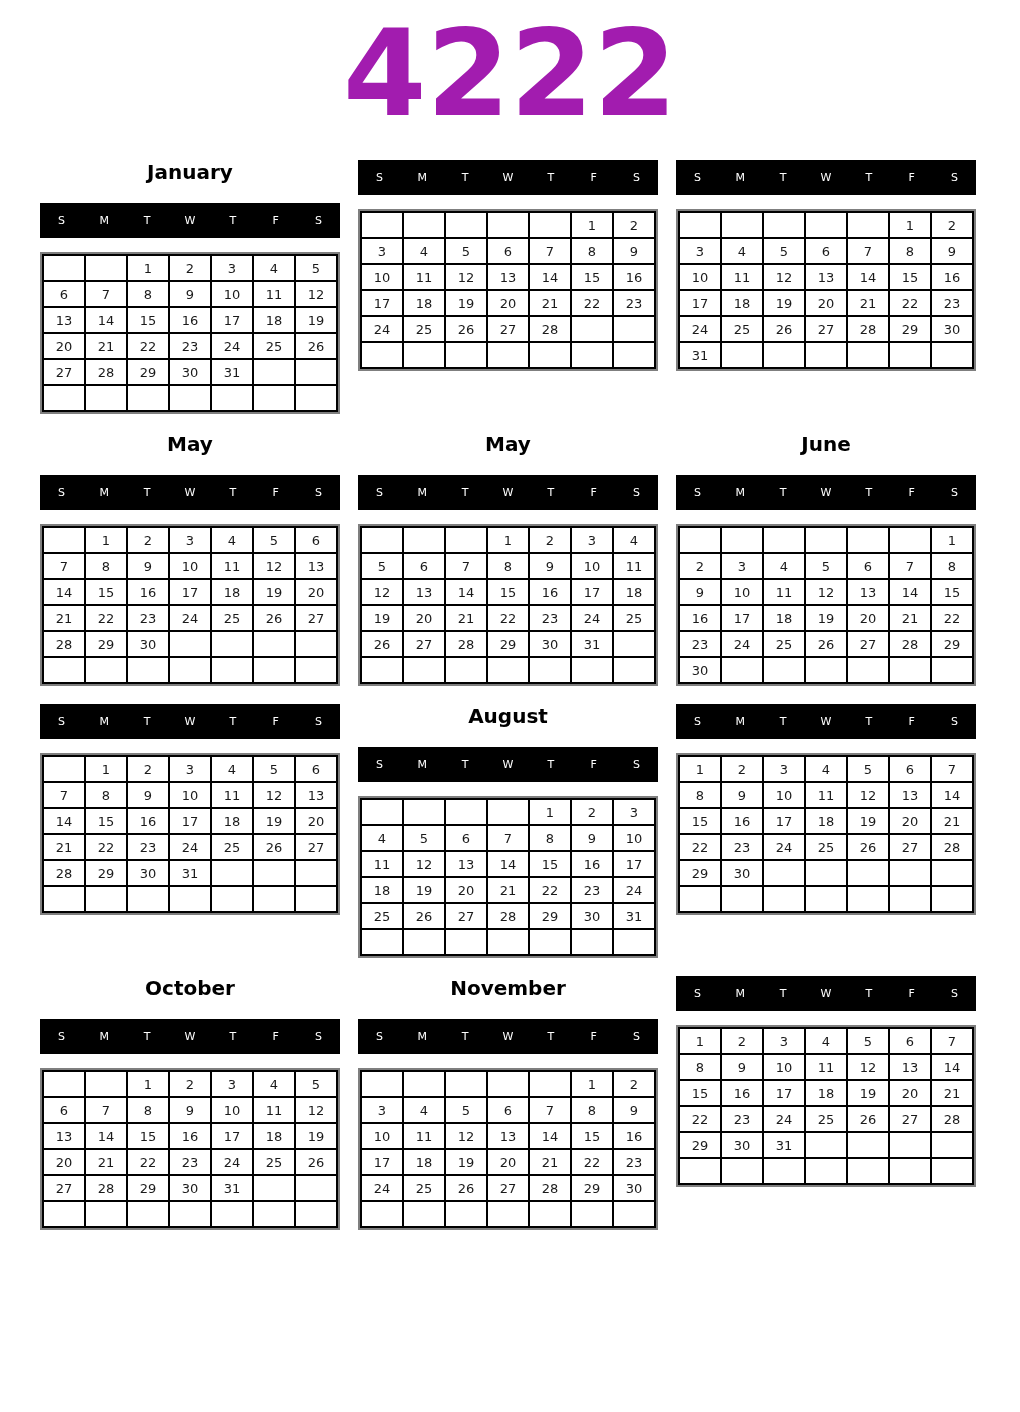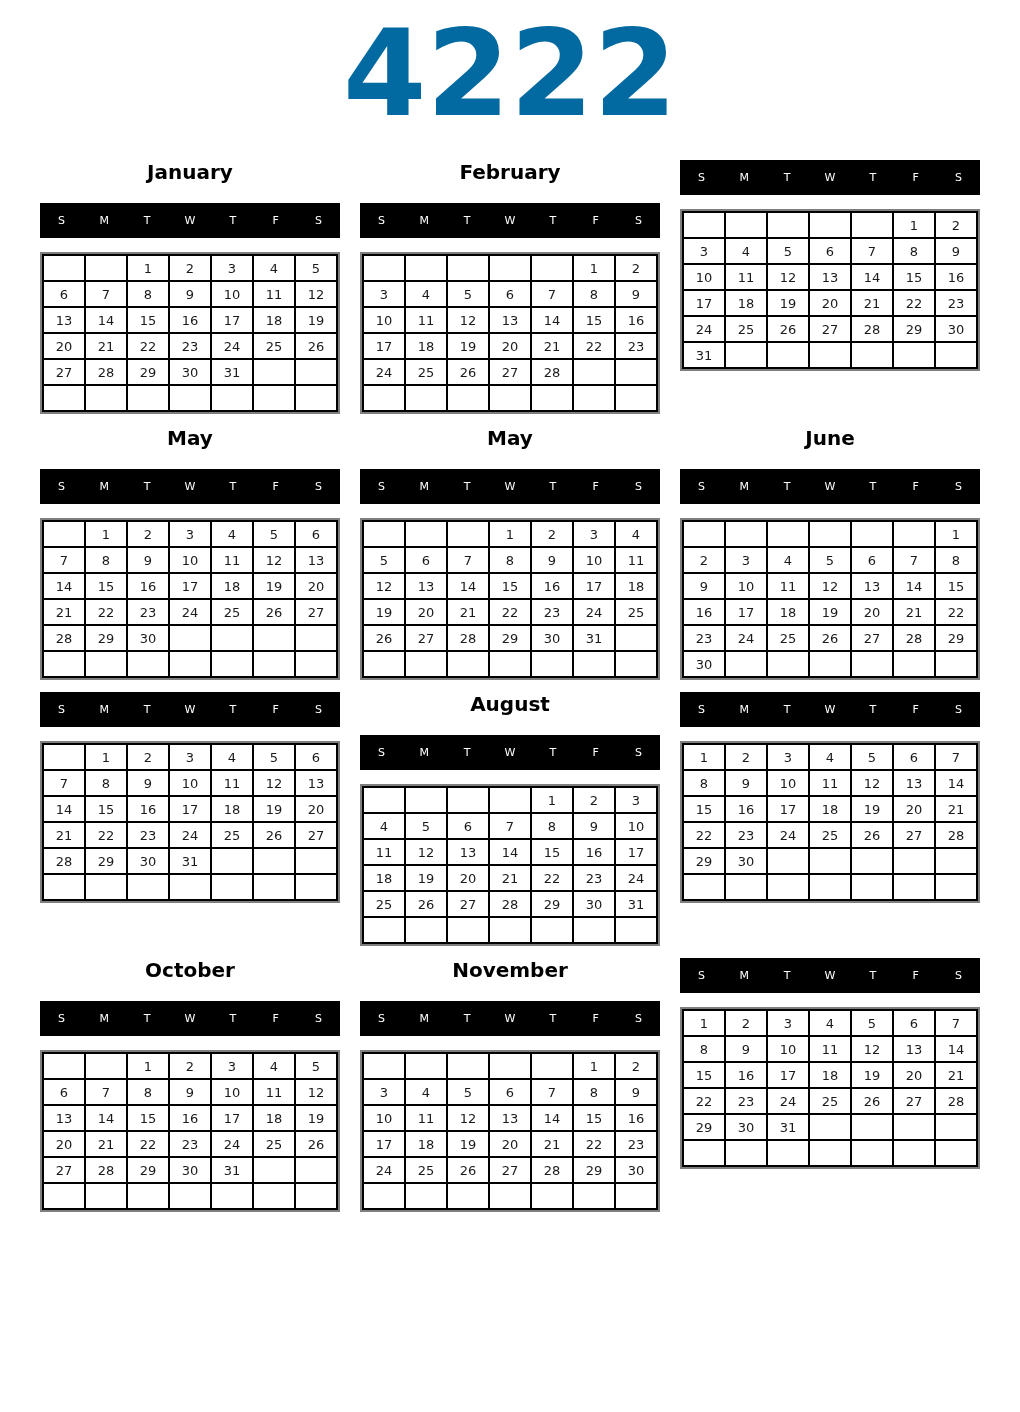--- a/index.html
+++ b/index.html
@@ -17,29 +17,30 @@
     overflow: hidden;
   }
   .year-title {
     margin-top: 0;
     height: 150px;
     line-height: 148px;
     text-align: center;
     font-size: 120px;
     font-weight: bold;
     letter-spacing: 0px;
-    color: #0369a1;
+    color: #a21caf;
   }
   .months-grid {
     width: 940px;
     margin: 10px auto 0 auto;
     display: grid;
     grid-template-columns: repeat(3, 300px);
     column-gap: 20px;
     row-gap: 12px;
+    gap: 18px;
   }
   .month { width: 300px; }
   .month-title {
     height: 24px;
     line-height: 24px;
     margin-bottom: 19px;
     text-align: center;
     font-size: 20px;
     font-weight: bold;
     color: #000000;
@@ -149,21 +150,20 @@
                 <td></td>
                 <td></td>
                 <td></td>
                 <td></td>
               </tr>
             </tbody>
           </table>
         </div>
       </section>
       <section class="month">
-        <h2 class="month-title">February</h2>
         <div class="weekday-bar">
           <span>S</span>
           <span>M</span>
           <span>T</span>
           <span>W</span>
           <span>T</span>
           <span>F</span>
           <span>S</span>
         </div>
         <div class="days-frame">

